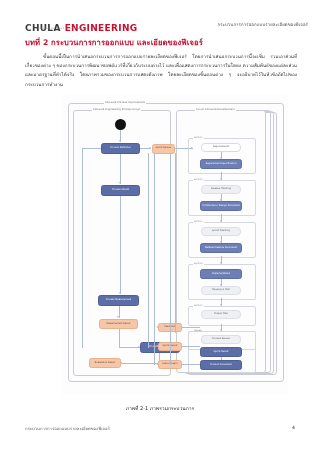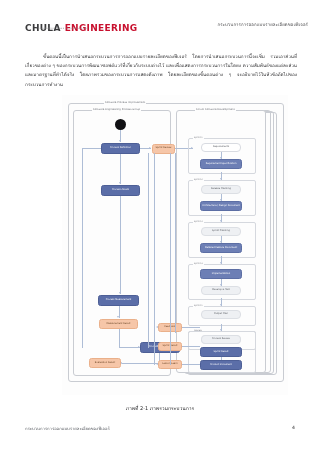--- a/index.html
+++ b/index.html
@@ -141,20 +141,21 @@
 <div class="page">
 
   <div class="header">
     <div class="logo">
       <span class="logo-chula">CHULA</span><span class="logo-eng">ENGINEERING</span>
     </div>
     <div class="logo-tag">Foundation toward Innovation</div>
     <div class="header-right">กระบวนการการออกแบบรายละเอียดของฟีเจอร์</div>
   </div>
 
+  <div class="chapter-title">บทที่ 2  กระบวนการการออกแบบ และเอียดของฟีเจอร์</div>
 
   <div class="body-copy">ขั้นตอนนี้เป็นการนำเสนอกระบวนการการออกแบบรายละเอียดของฟีเจอร์ โดยการนำเสนอกระบวนการนี้จะเชิ่ม รวมเอาส่วนที่เกี่ยวของต่าง ๆ ของกระบวนการพัฒนาซอฟต์แวร์ที่เกี่ยวกับระบบต่างไว้ และเพื่อแสดงการกระบวนการในโดยง ความสัมพันธ์ของแต่ละส่วนและมาตรฐานที่ทำได้จริง โดยภาพรวมของกระบวนการแสดงดังภาพ โดยละเอียดของขั้นตอนต่าง ๆ จะอธิบายไว้ในหัวข้อถัดไปของกระบวนการทำงาน</div>
 
   <div class="figure">
 
     <div class="frame" style="left:6px;top:8px;width:214px;height:277px;"></div>
     <div class="frame-label" style="left:42px;top:5.5px;">Software Process Improvement</div>
 
     <div class="frame" style="left:11px;top:15px;width:96px;height:264px;"></div>
     <div class="frame-label" style="left:30px;top:12.5px;">Software Engineering Process Group</div>

